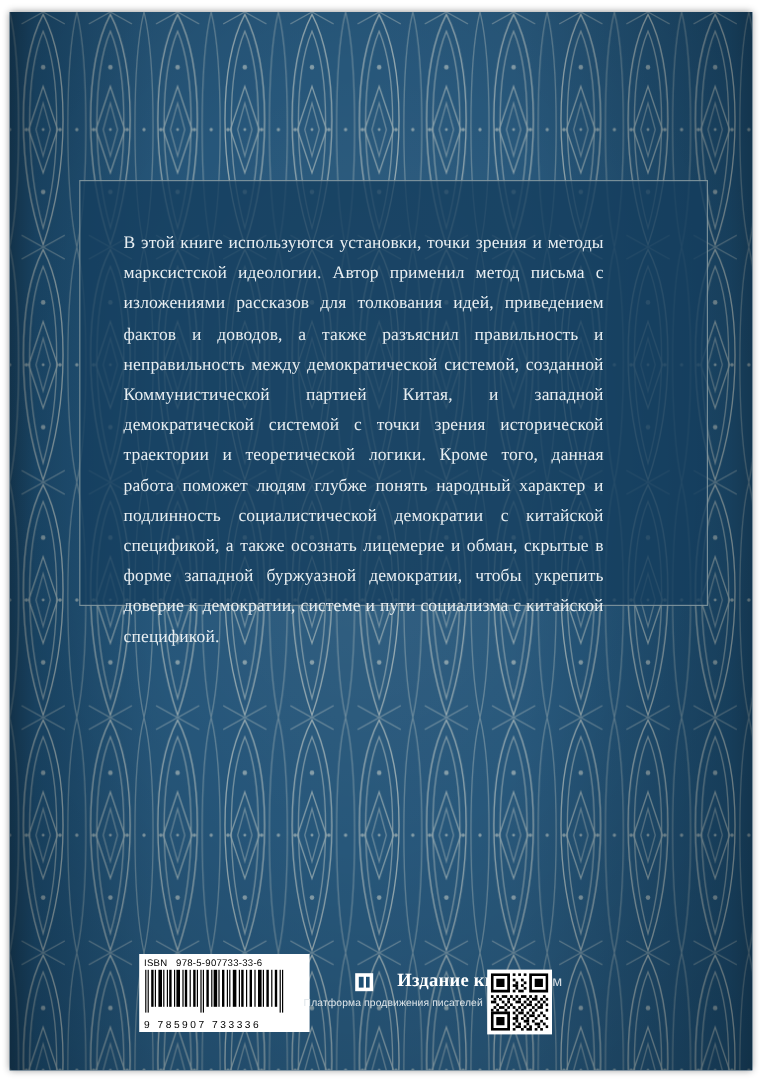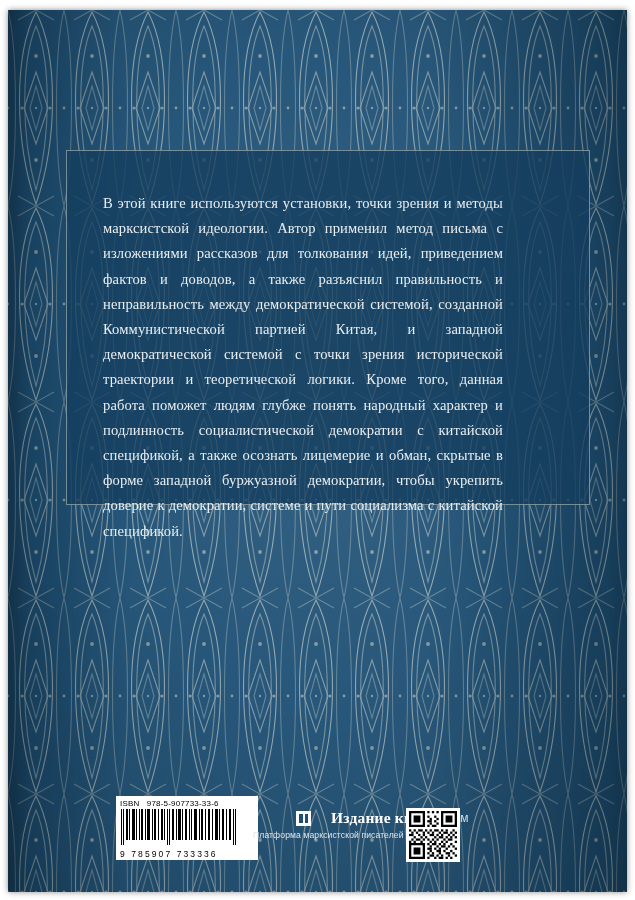--- a/index.html
+++ b/index.html
@@ -285,21 +285,21 @@
       </svg>
       <div id="barcode-digits">9 785907 733336</div>
     </div>
 
     <div id="publisher-block">
       <div id="publisher-row">
         <span id="publisher-mark"></span>
         <span id="publisher-name">Издание книг</span>
         <span id="publisher-name-suffix">ком</span>
       </div>
-      <div id="publisher-tagline">Платформа марксистской писателей</div>
+      <div id="publisher-tagline">Платформа продвижения писателей</div>
     </div>
 
     <div id="qr-block">
       <svg width="48" height="48" viewBox="0 0 21 21" xmlns="http://www.w3.org/2000/svg">
         <rect width="21" height="21" fill="#fff"></rect>
         <g fill="#000">
 
           <path d="M0 0h7v7H0V0zm1 1v5h5V1H1zm1 1h3v3H2V2z"></path>
           <path d="M14 0h7v7h-7V0zm1 1v5h5V1h-5zm1 1h3v3h-3V2z"></path>
           <path d="M0 14h7v7H0v-7zm1 1v5h5v-5H1zm1 1h3v3H2v-3z"></path>

